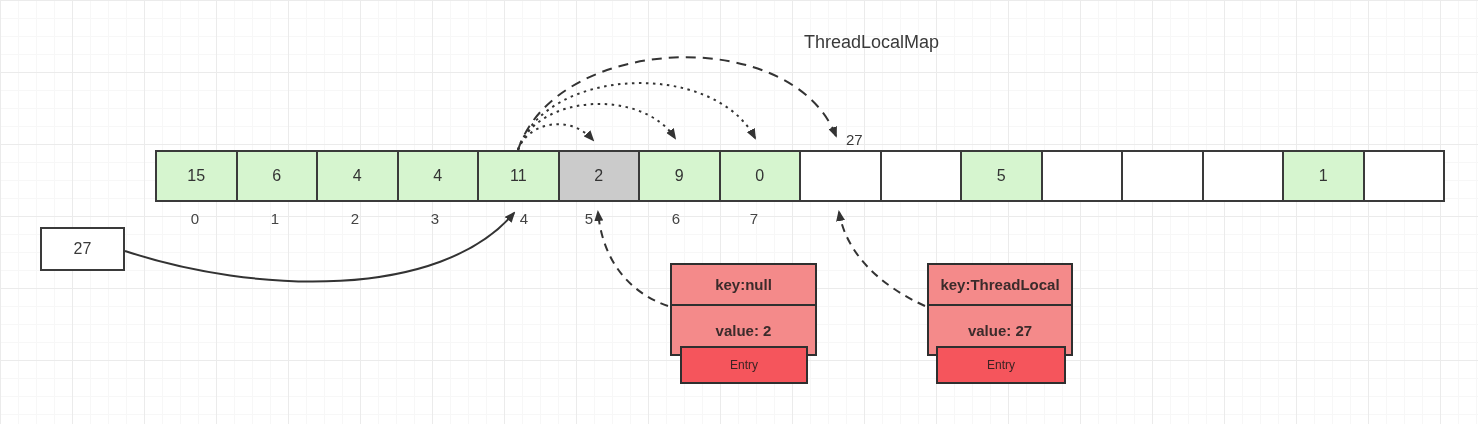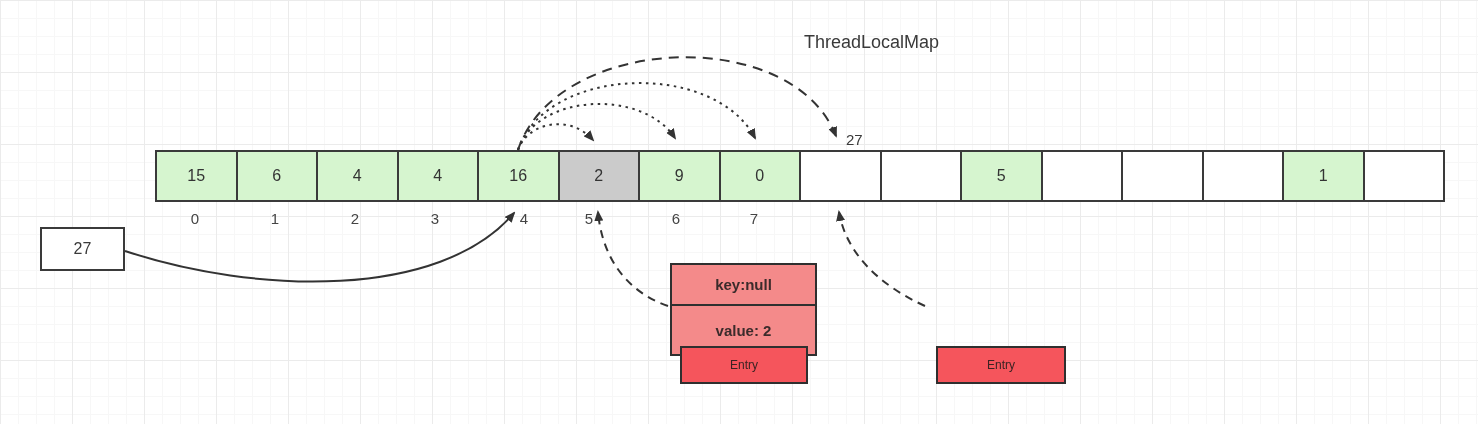--- a/index.html
+++ b/index.html
@@ -131,21 +131,21 @@
     <div class="cell" data-state="green">
         <span>6</span>
       </div>
     <div class="cell" data-state="green">
         <span>4</span>
       </div>
     <div class="cell" data-state="green">
         <span>4</span>
       </div>
     <div class="cell" data-state="green">
-        <span>16</span>
+        <span>11</span>
       </div>
     <div class="cell" data-state="gray">
         <span>2</span>
       </div>
     <div class="cell" data-state="green">
         <span>9</span>
       </div>
     <div class="cell" data-state="green">
         <span>0</span>
       </div>
@@ -189,20 +189,24 @@
   <div class="value-box">
     <span>27</span>
   </div>
 
   <div class="entry-main entry1-main">
     <div class="entry-row key">key:null</div>
     <div class="entry-row value">value: 2</div>
   </div>
   <div class="entry-footer entry1-footer">Entry</div>
 
+  <div class="entry-main entry2-main">
+    <div class="entry-row key">key:ThreadLocal</div>
+    <div class="entry-row value">value: 27</div>
+  </div>
   <div class="entry-footer entry2-footer">Entry</div>
 
   <svg class="overlay" width="1478" height="424" viewBox="0 0 1478 424">
     <defs>
       <marker id="arrow" markerWidth="11" markerHeight="9" refX="9" refY="4.5" orient="auto" markerUnits="userSpaceOnUse">
         <path d="M0,0 L11,4.5 L0,9 Z" fill="#333333"></path>
       </marker>
     </defs>
 
     <path class="stroke dotted" d="M 518 150 C 528 122, 570 114, 593 140" marker-end="url(#arrow)"></path>

